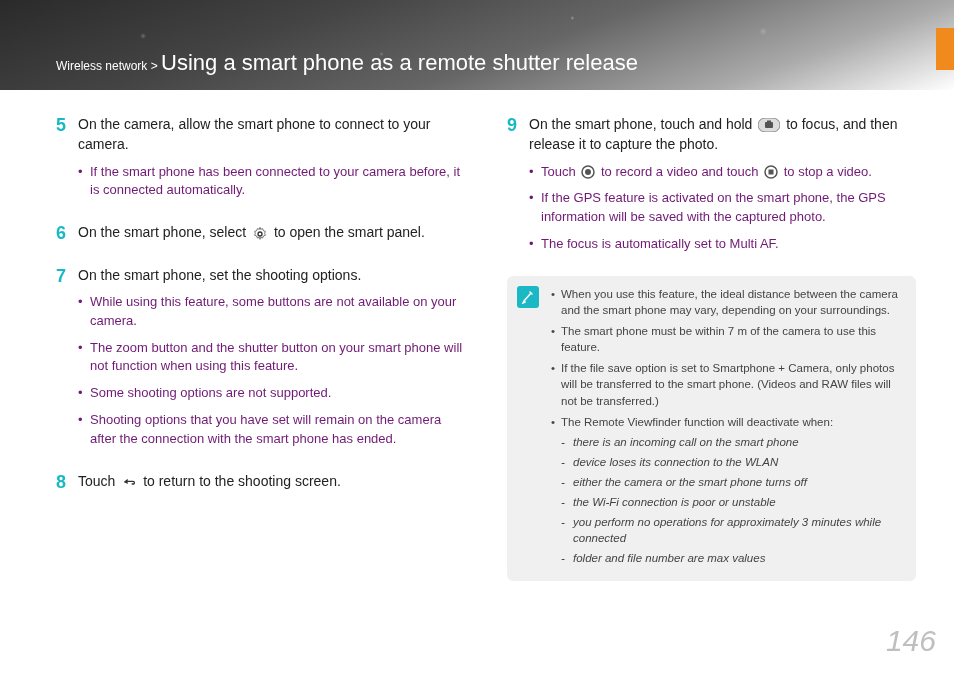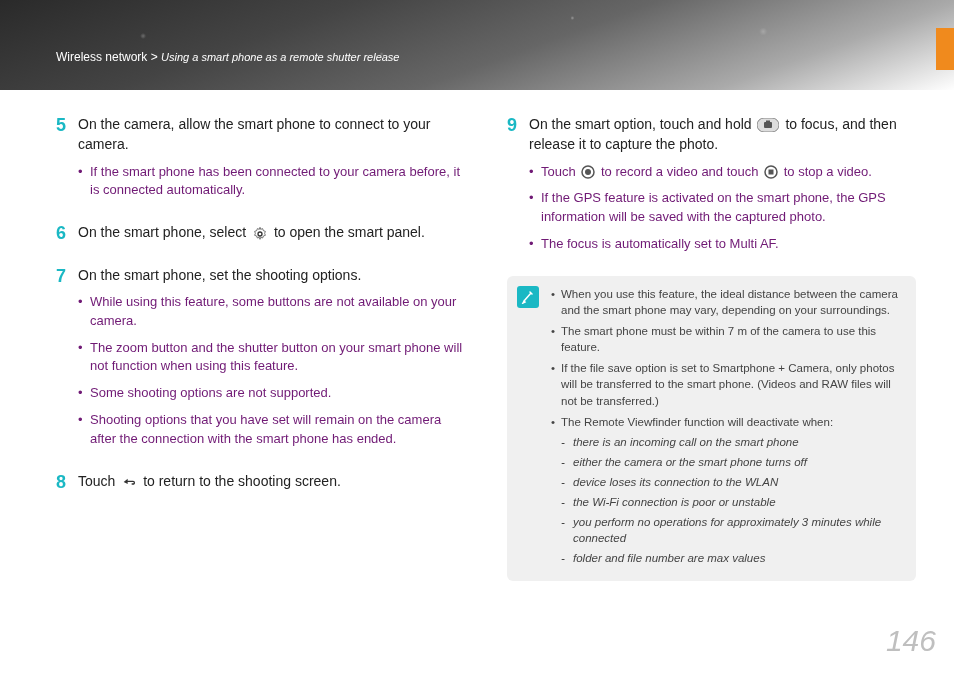--- a/index.html
+++ b/index.html
@@ -36,23 +36,22 @@
     background: #f08a1d;
   }
   .breadcrumb {
     position: absolute;
     left: 56px;
     top: 50px;
     color: #fff;
     font-size: 12px;
   }
   .breadcrumb .title {
-    font-size: 11px;
+    font-size: 22px;
     font-weight: 400;
-    font-style: italic;
   }
   .content {
     display: flex;
     padding: 24px 38px 0 56px;
     gap: 42px;
     column-gap: 42px;
   }
   .col { flex: 1; }
   .col-left { max-width: 410px; }
   .col-right { max-width: 420px; }
@@ -215,21 +214,21 @@
     </div>
 
   </div>
 
   <div class="col col-right">
 
     <div class="step">
       <div class="step-num">9</div>
       <div class="step-body">
         <div class="main-line">
-          <span>On the smart option, touch and hold </span>
+          <span>On the smart phone, touch and hold </span>
           <span class="inline-icon">
             <svg width="22" height="14" viewBox="0 0 22 14">
               <rect x="0" y="0" width="22" height="14" rx="7" fill="#ddd" stroke="#888" stroke-width="1"></rect>
               <rect x="7" y="4" width="8" height="6" rx="1" fill="#555"></rect>
               <rect x="9" y="2.5" width="4" height="2" fill="#555"></rect>
             </svg>
           </span>
           <span> to focus, and then release it to capture the photo.</span>
         </div>
         <ul class="sub-bullets">
@@ -267,22 +266,22 @@
       <ul class="note-list">
         <li>When you use this feature, the ideal distance between the camera and the smart phone may vary, depending on your surroundings.</li>
         <li>The smart phone must be within 7 m of the camera to use this feature.</li>
         <li>
           <span>If the file save option is set to </span><b>Smartphone + Camera</b><span>, only photos will be transferred to the smart phone. (Videos and RAW files will not be transferred.)</span>
         </li>
         <li>
           <span>The Remote Viewfinder function will deactivate when:</span>
           <ul class="note-sublist">
             <li>there is an incoming call on the smart phone</li>
+            <li>device loses its connection to the WLAN</li>
             <li>either the camera or the smart phone turns off</li>
-            <li>device loses its connection to the WLAN</li>
             <li>the Wi-Fi connection is poor or unstable</li>
             <li>you perform no operations for approximately 3 minutes while connected</li>
             <li>folder and file number are max values</li>
           </ul>
         </li>
       </ul>
     </div>
 
   </div>
 </div>

